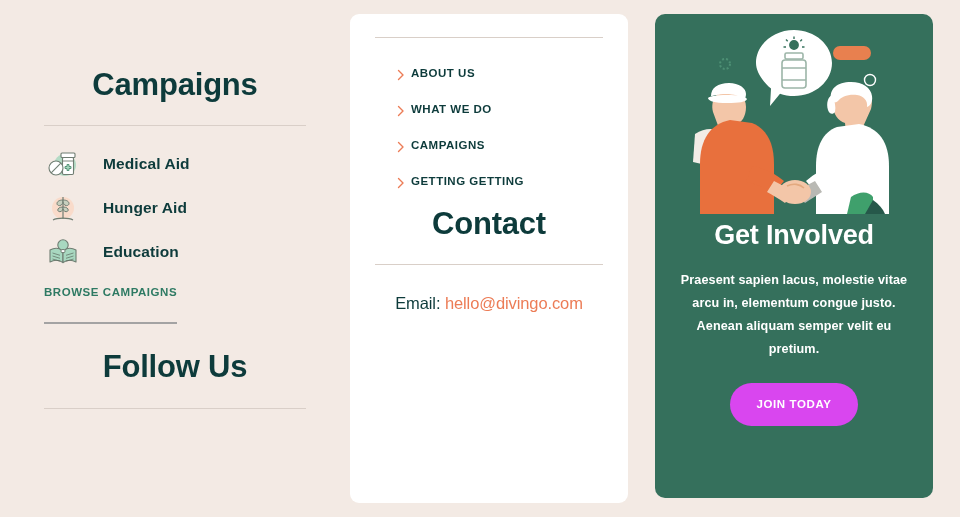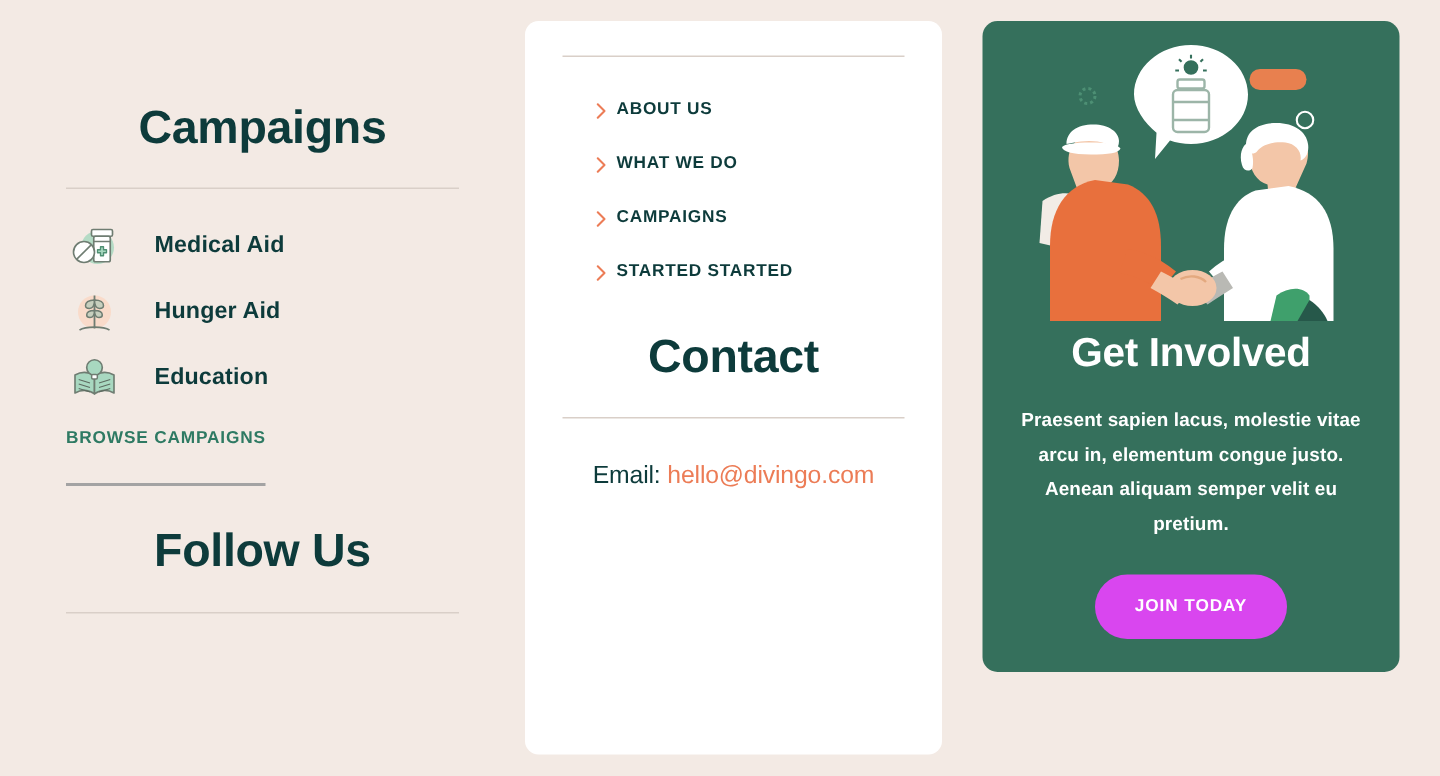--- a/index.html
+++ b/index.html
@@ -110,21 +110,21 @@
     height: 12px;
     flex: 0 0 8px;
     display: block;
   }
   .link-text {
     font-size: 11.5px;
     font-weight: 700;
     letter-spacing: 0.5px;
     color: #0d3b3b;
   }
-  .h-contact { margin-top: 22px; }
+  .h-contact { margin-top: 8px; }
   .contact-lines {
     margin-top: 23px;
     text-align: center;
   }
   .contact-line {
     font-size: 16.5px;
     font-weight: 500;
     color: #0d3b3b;
     line-height: 31px;
     letter-spacing: -0.1px;
@@ -135,21 +135,21 @@
     cursor: pointer;
     margin-top: 16px;
   }
 
   
   .card-green {
     position: absolute;
     left: 655px;
     top: 14px;
     width: 278px;
-    height: 434px;
+    height: 484px;
     background: #35705c;
     border-radius: 10px;
     overflow: hidden;
   }
   .illus {
     display: block;
     width: 278px;
     height: 200px;
   }
   .green-title {
@@ -284,21 +284,21 @@
             </svg>
         </span>
         <span class="link-text">CAMPAIGNS</span>
       </li>
       <li class="link-row">
         <span class="chev">
           <svg viewBox="0 0 8 12" width="8" height="12">
               <path d="M1.5 1.5L6 6l-4.5 4.5" fill="none" stroke="#ec7c56" stroke-width="1.4" stroke-linecap="round" stroke-linejoin="round"></path>
             </svg>
         </span>
-        <span class="link-text">STARTED STARTED</span>
+        <span class="link-text">GETTING GETTING</span>
       </li>
     </ul>
 
     <h2 class="heading h-contact">Contact</h2>
     <div class="rule"></div>
 
     <div class="contact-lines">
       <div class="contact-line">
         <span>Email:</span>
         <a class="val-mail" href="#">hello@divingo.com</a>

